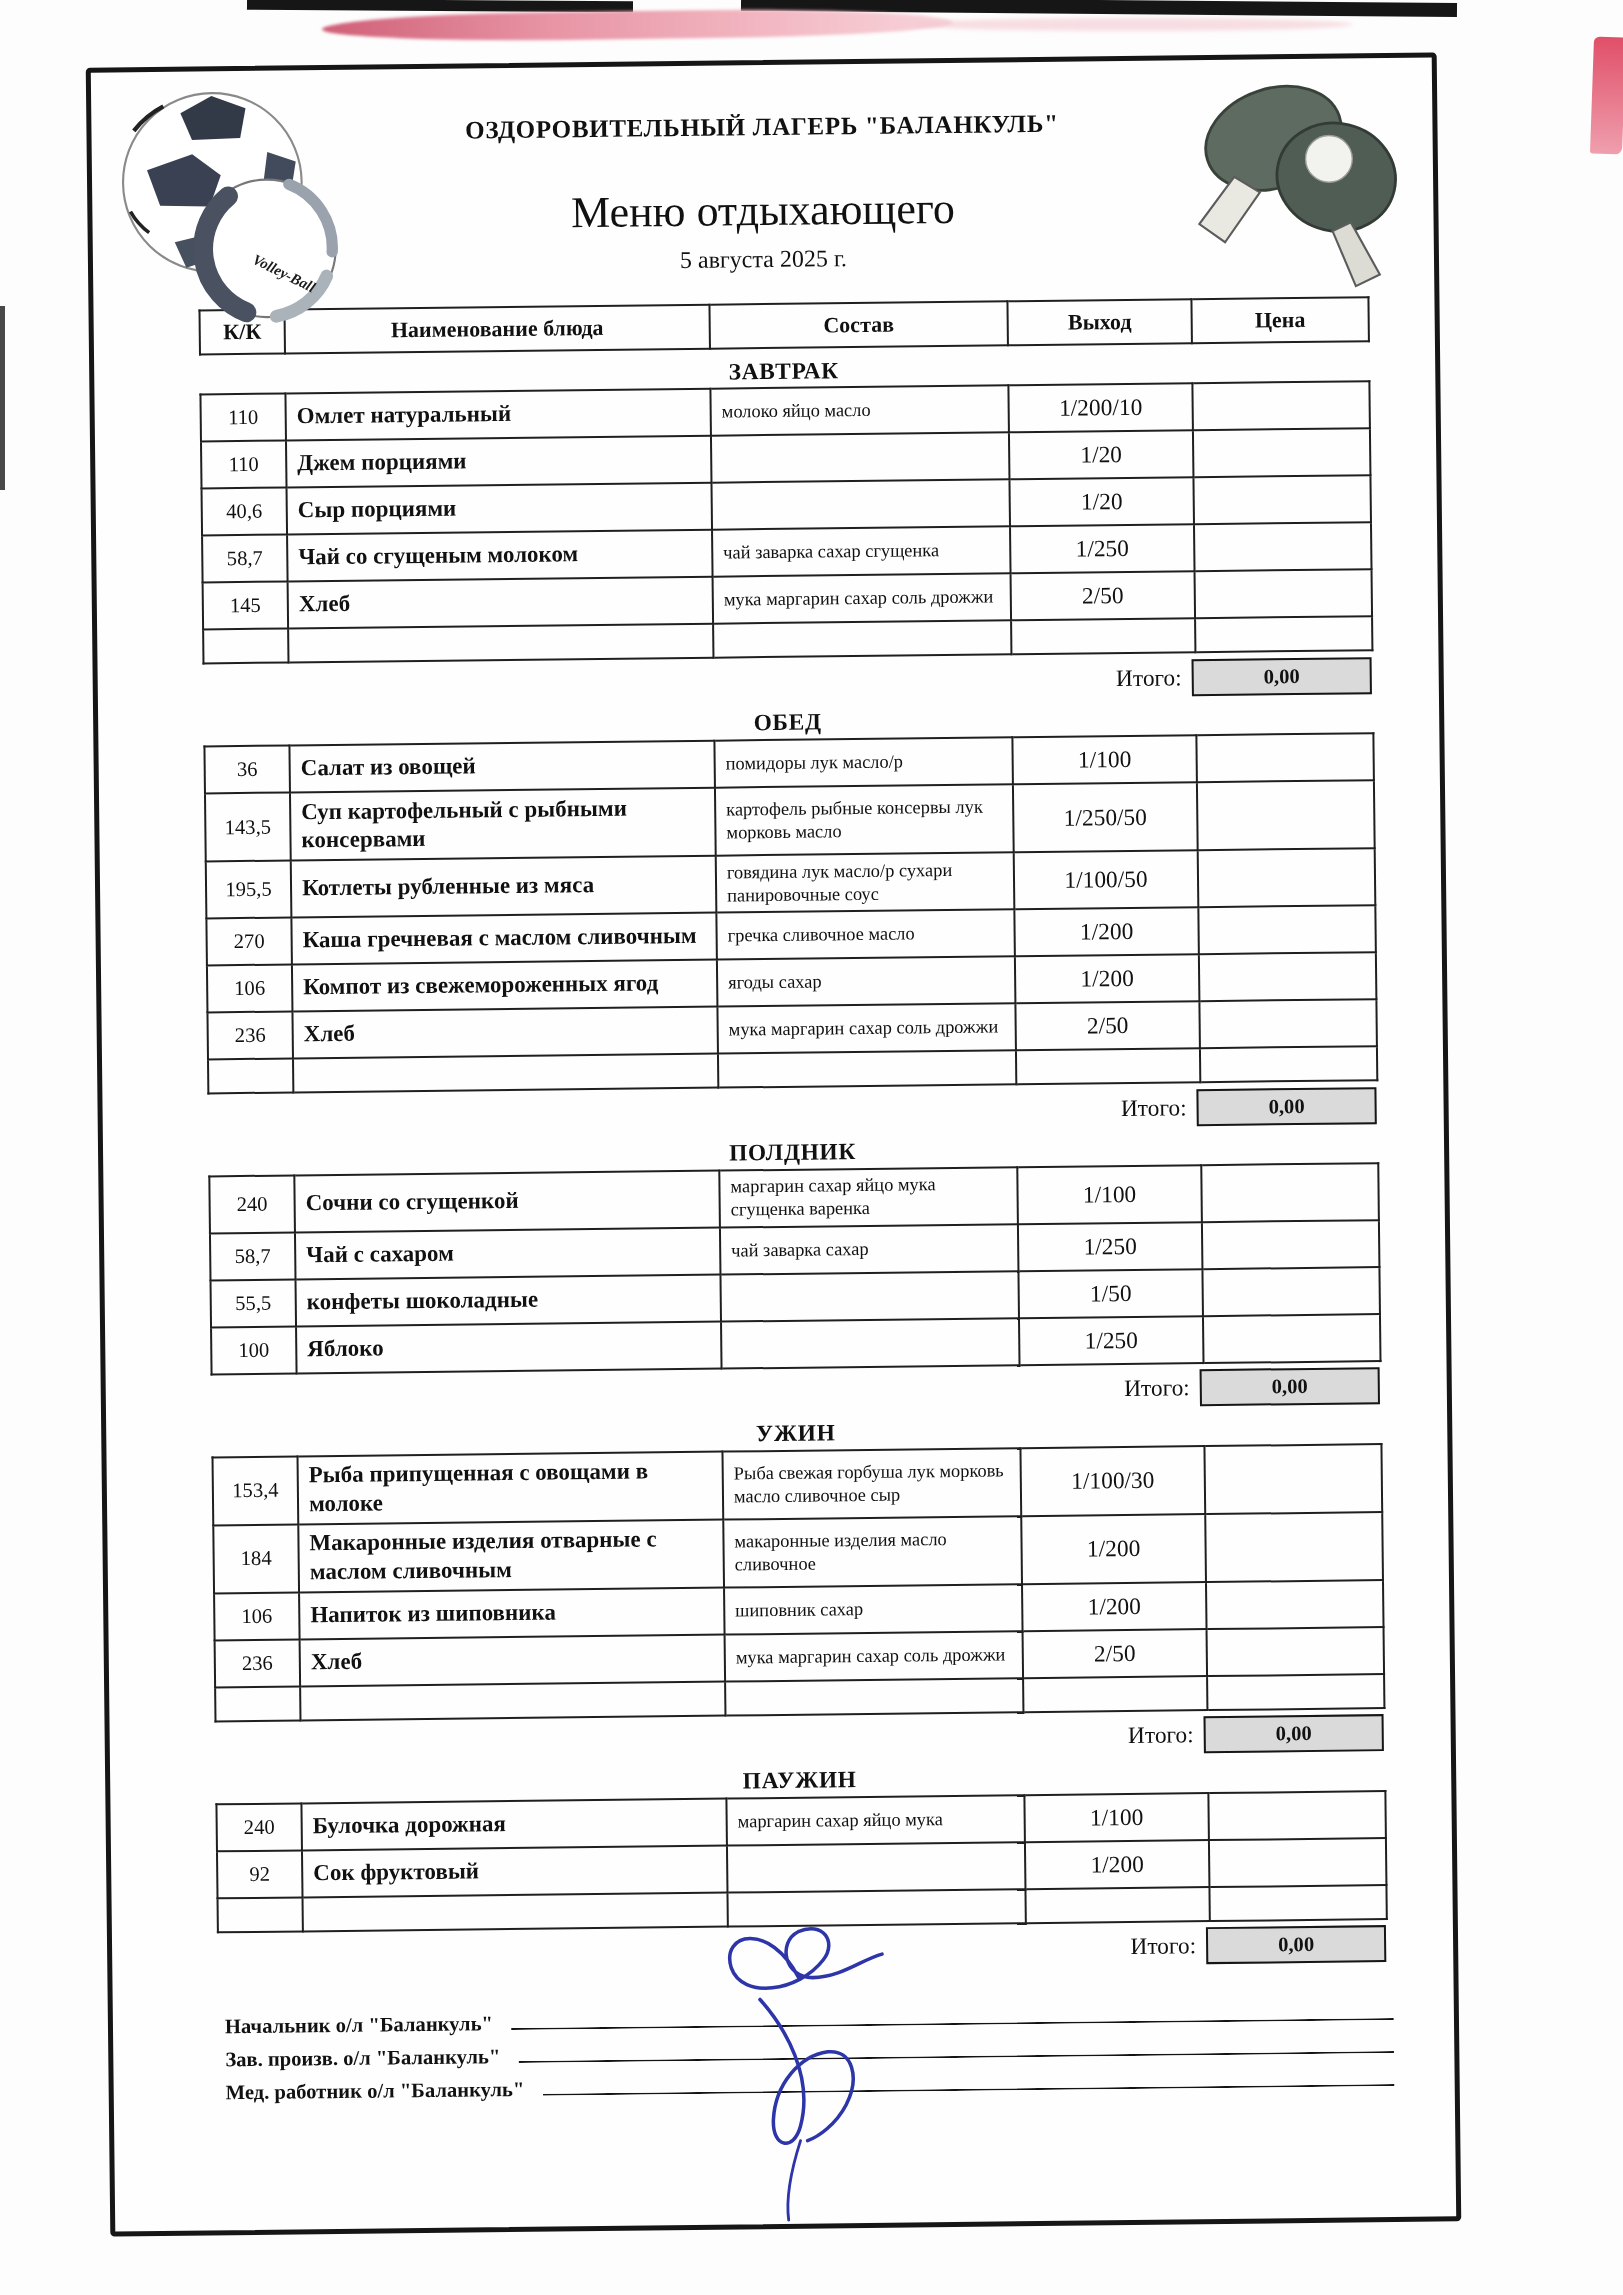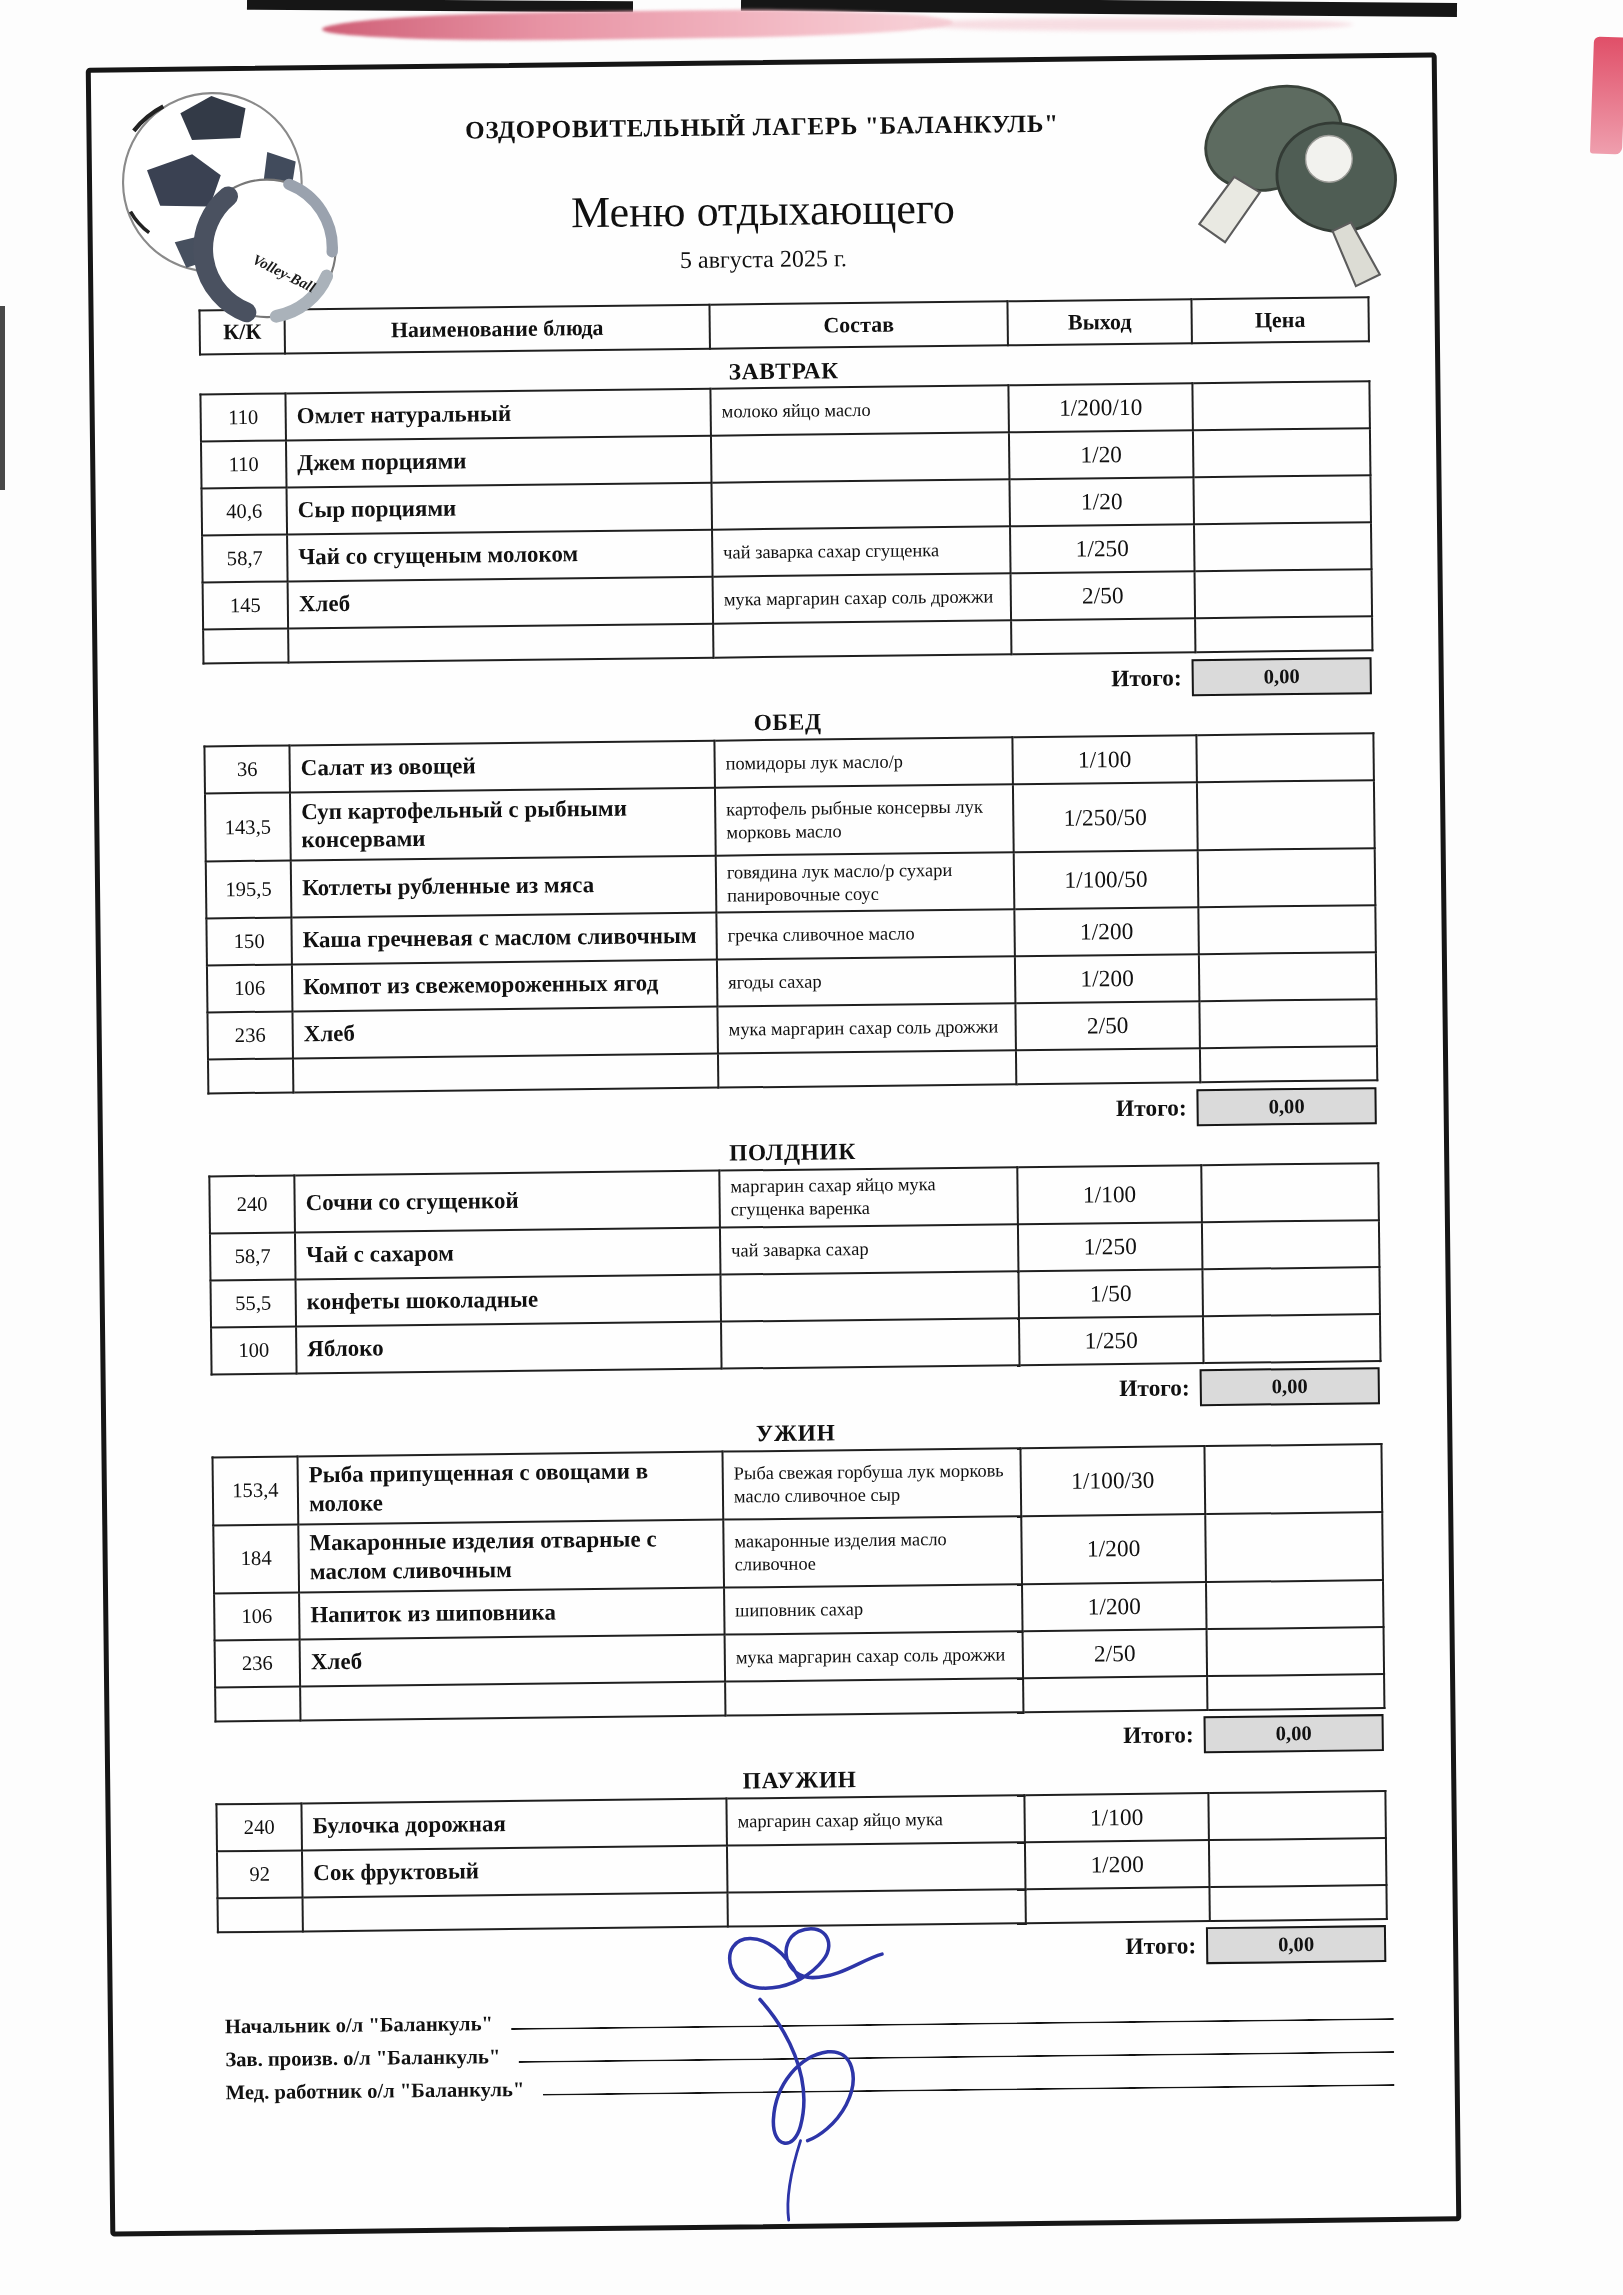--- a/index.html
+++ b/index.html
@@ -39,21 +39,21 @@
   td.td-kk{text-align:center;font-size:20.6px;}
   td.td-dish{font-weight:bold;font-size:23px;padding-left:12.8px;line-height:1.25;}
   td.td-sostav{font-size:18.4px;line-height:1.25;}
   td.td-vyhod{text-align:center;font-size:23.4px;}
   td.td-price{font-size:18.4px;}
   tr.empty-row td{height:34px;}
 
   .section-title{width:1169px;margin:8.5px 0 2.8px 85px;text-align:center;
                  font-size:23.4px;font-weight:bold;letter-spacing:0.7px;}
   .totals{width:1169px;margin:5.7px 0 2.8px 85px;display:flex;justify-content:flex-end;align-items:center;gap:10px;}
-  .totals-label{font-weight:bold;font-size:23.4px;}
+  .totals-label{font-weight:normal;font-size:23.4px;}
   .totals-box{width:176px;height:33px;background:#dadada;border:2.1px solid #161616;
               display:flex;align-items:center;justify-content:center;font-weight:bold;font-size:20.6px;}
 
   .footer{position:relative;margin:30px 0 0 92px;width:1169px;}
   .sig-row{display:flex;align-items:flex-end;height:33px;}
   .sig-label{font-weight:bold;font-size:20.6px;white-space:nowrap;padding-right:18.4px;}
   .sig-line{flex:1;border-bottom:2.8px solid #131313;margin-bottom:5px;border-radius:1.4px;}
   .signature-svg{position:absolute;left:468px;top:-106px;pointer-events:none;}
 </style>
 </head>
@@ -206,21 +206,21 @@
                 <td class="td-price"></td>
               </tr>
               <tr>
                 <td class="td-kk">195,5</td>
                 <td class="td-dish">Котлеты рубленные из мяса</td>
                 <td class="td-sostav">говядина лук масло/р сухари панировочные соус</td>
                 <td class="td-vyhod">1/100/50</td>
                 <td class="td-price"></td>
               </tr>
               <tr>
-                <td class="td-kk">150</td>
+                <td class="td-kk">270</td>
                 <td class="td-dish">Каша гречневая с маслом сливочным</td>
                 <td class="td-sostav">гречка сливочное масло</td>
                 <td class="td-vyhod">1/200</td>
                 <td class="td-price"></td>
               </tr>
               <tr>
                 <td class="td-kk">106</td>
                 <td class="td-dish">Компот из свежемороженных ягод</td>
                 <td class="td-sostav">ягоды сахар</td>
                 <td class="td-vyhod">1/200</td>

